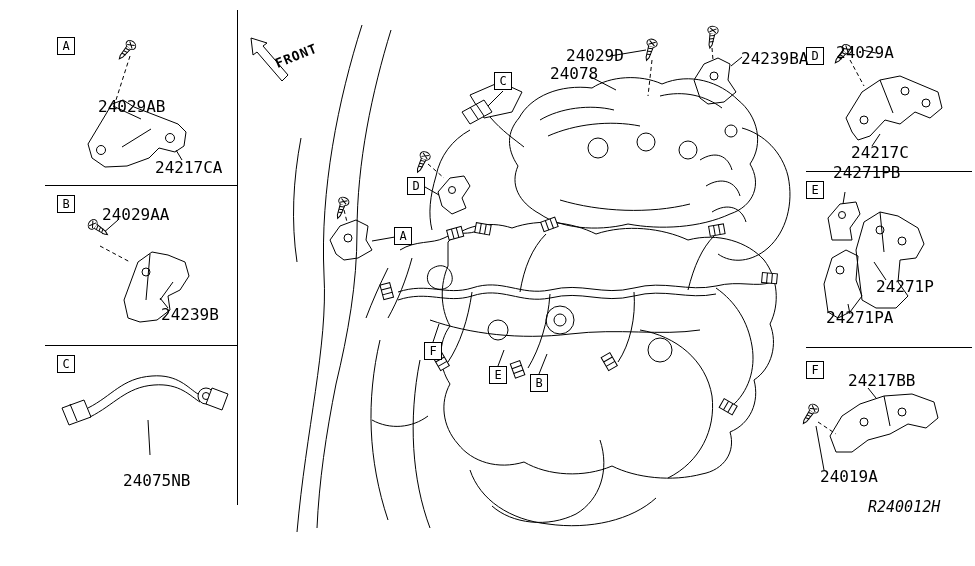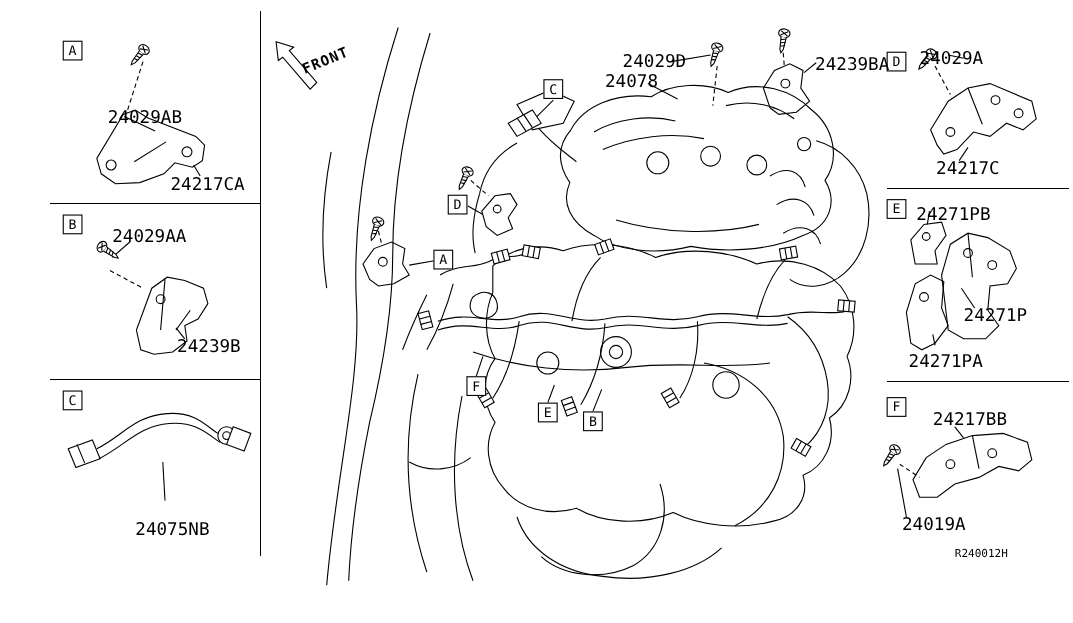--- a/index.html
+++ b/index.html
@@ -14,21 +14,21 @@
   }
   .callout{
     position:absolute;width:16px;height:16px;border:1px solid #000;background:#fff;
     display:flex;align-items:center;justify-content:center;
     font-size:12px;line-height:12px;
   }
   .front{
     position:absolute;left:273px;top:57px;font-size:13px;font-weight:600;
     transform:rotate(-22deg);transform-origin:left top;letter-spacing:1px;
   }
-  .diagid{position:absolute;left:868px;top:498px;font-size:10px;}
+  .diagid{position:absolute;left:868px;top:498px;font-size:15px;font-style:italic;}
 </style>
 </head>
 <body>
 
 <div class="stage">
 
   <svg class="art" viewBox="0 0 975 566" fill="none" stroke="#000" stroke-width="1">
     <defs>
       <symbol id="screw" overflow="visible">
         <ellipse cx="8" cy="5" rx="5.2" ry="4" fill="#fff"></ellipse>
@@ -215,23 +215,23 @@
   <div class="plabel" style="left:161px;top:308px">24239B</div>
 
   <div class="callout" style="left:57px;top:355px">C</div>
   <div class="plabel" style="left:123px;top:474px">24075NB</div>
 
   <div class="callout" style="left:806px;top:47px">D</div>
   <div class="plabel" style="left:836px;top:46px">24029A</div>
   <div class="plabel" style="left:851px;top:146px">24217C</div>
 
   <div class="callout" style="left:806px;top:181px">E</div>
-  <div class="plabel" style="left:833px;top:188px">24271PB</div>
+  <div class="plabel" style="left:833px;top:166px">24271PB</div>
   <div class="plabel" style="left:876px;top:280px">24271P</div>
-  <div class="plabel" style="left:826px;top:322px">24271PA</div>
+  <div class="plabel" style="left:826px;top:311px">24271PA</div>
 
   <div class="callout" style="left:806px;top:361px">F</div>
   <div class="plabel" style="left:848px;top:374px">24217BB</div>
   <div class="plabel" style="left:820px;top:470px">24019A</div>
 
   <div class="plabel" style="left:566px;top:49px">24029D</div>
   <div class="plabel" style="left:741px;top:52px">24239BA</div>
   <div class="plabel" style="left:550px;top:67px">24078</div>
 
   <div class="callout" style="left:494px;top:72px">C</div>

